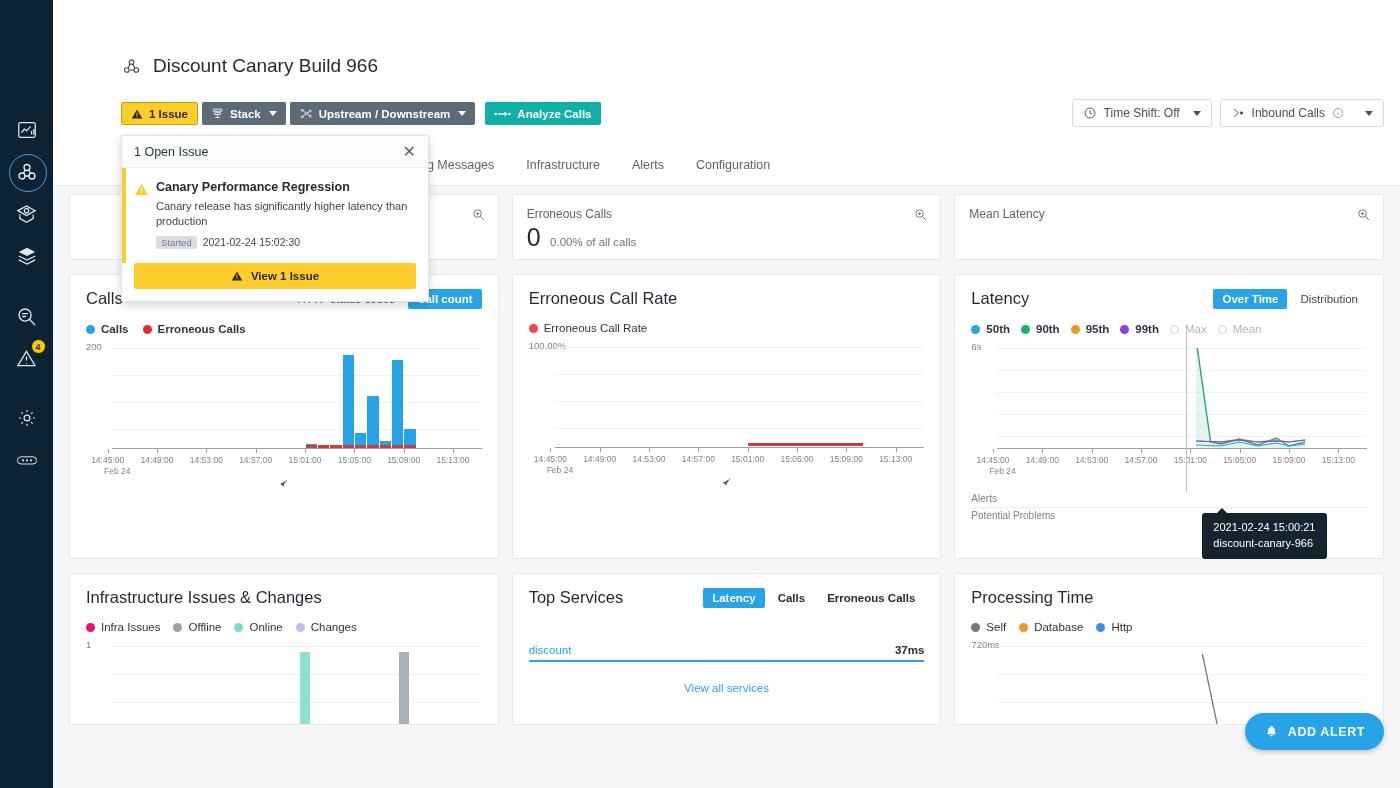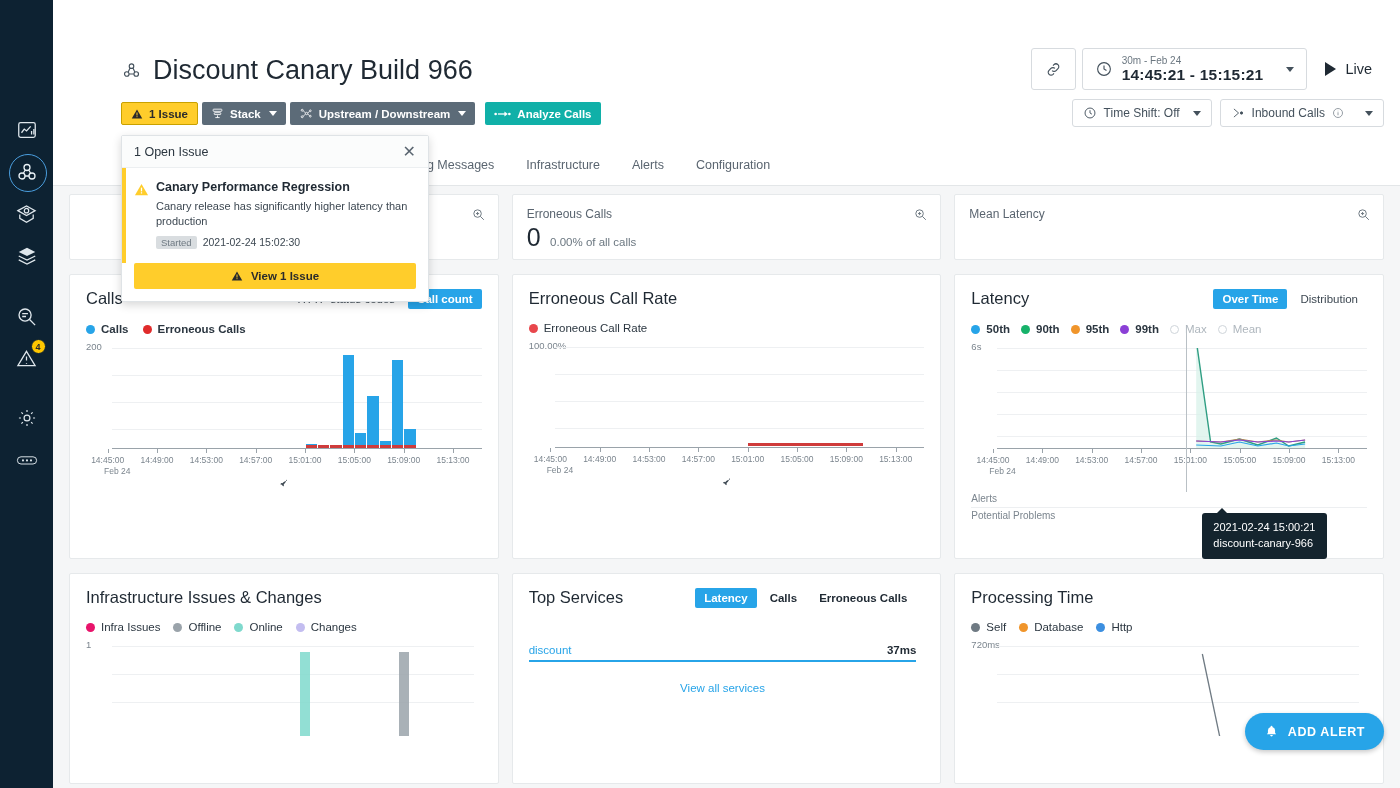--- a/index.html
+++ b/index.html
@@ -42,21 +42,21 @@
     position: absolute; left: 53px; top: 0; right: 0; bottom: 0;
     background: #f5f6f7;
     overflow: hidden;
   }
   .topbar { background: #fff; height: 186px; position: relative; border-bottom: 1px solid #e3e6e8; }
 
   .title-row {
     position: absolute; left: 68px; top: 55px;
     display: flex; align-items: center; gap: 11px;
   }
-  .title-text { font-size: 27px; color: #1f2933; font-weight: 400; }
+  .title-text { font-size: 19px; color: #1f2933; font-weight: 400; }
 
   
   .toolbar { position: absolute; left: 68px; top: 102px; display: flex; align-items: center; gap: 4px; }
   .btn {
     height: 23px; display: inline-flex; align-items: center; gap: 6px;
     padding: 0 9px; font-size: 11.5px; border-radius: 2px;
     cursor: pointer; white-space: nowrap; user-select: none;
   }
   .btn-issue { background: #ffcd2b; color: #2b2b2b; font-weight: bold; border: 1px solid #c9a100; }
   .btn-grey { background: #5c6b78; color: #fff; font-weight: bold; }
@@ -97,21 +97,21 @@
   }
   .summary-card { height: 66px; padding: 12px 14px; }
   .sum-label { font-size: 12px; color: #5a6570; }
   .sum-val-row { display: flex; align-items: baseline; gap: 10px; margin-top: 2px; }
   .sum-big { font-size: 25px; color: #1f2933; font-weight: 300; letter-spacing: -0.5px; }
   .sum-unit { font-size: 15px; color: #1f2933; font-weight: 400; }
   .sum-sub { font-size: 11.5px; color: #6b7780; }
   .zoom-icon { position: absolute; right: 12px; top: 12px; cursor: pointer; }
 
   .chart-card { height: 285px; padding: 14px 16px 8px 16px; }
-  .chart-card-bottom { height: 211px; padding: 14px 24px 8px 16px; overflow:hidden; }
+  .chart-card-bottom { height: 152px; padding: 14px 16px 8px 16px; overflow:hidden; }
   .card-head { display: flex; align-items: flex-start; justify-content: space-between; }
   .card-title { font-size: 16.5px; color: #1f2933; font-weight: 400; }
   .seg { display: flex; align-items: center; gap: 4px; }
   .seg-item { font-size: 11.5px; color: #1f2933; padding: 4px 9px; border-radius: 2px; cursor: pointer; font-weight: bold; }
   .seg-item.active { background: #27a4e8; color: #fff; }
   .seg-item.plain { font-weight: bold; }
 
   .legend { display: flex; align-items: center; gap: 14px; margin-top: 14px; }
   .leg { display: flex; align-items: center; gap: 6px; font-size: 11.5px; color: #2b3640; font-weight: bold; }
   .leg.muted { color: #aeb6bd; font-weight: normal; }
@@ -312,45 +312,20 @@
           <svg width="17" height="10" viewBox="0 0 26 12" fill="#fff">
             <circle cx="2.5" cy="6" r="2"></circle>
               <path d="M6 5h11v2H6z"></path>
               <path d="M16 2l5 4-5 4z"></path>
               <circle cx="23.5" cy="6" r="2"></circle>
           </svg>
           <span>Analyze Calls</span>
         </div>
       </div>
 
-      <div class="ctrl-row1">
-        <div class="ctrl-box" style="padding:0 13px">
-          <svg width="17" height="17" viewBox="0 0 24 24" fill="none" stroke="#44515c" stroke-width="1.6">
-            <path d="M10 13.5a4 4 0 0 0 5.7 0l2.6-2.6a4 4 0 1 0-5.7-5.7L11.3 6.6"></path>
-            <path d="M14 10.5a4 4 0 0 0-5.7 0l-2.6 2.6a4 4 0 1 0 5.7 5.7l1.3-1.4"></path>
-          </svg>
-        </div>
-
-        <div class="ctrl-box">
-          <svg width="18" height="18" viewBox="0 0 24 24" fill="none" stroke="#44515c" stroke-width="1.5">
-            <circle cx="12" cy="12" r="8.5"></circle>
-              <path d="M12 7.2V12l3.3 2"></path>
-          </svg>
-          <div class="time-lines">
-            <span class="time-sub">30m - Feb 24</span>
-            <span class="time-main">14:45:21 - 15:15:21</span>
-          </div>
-          <span class="caret" style="margin-left:14px;border-top-color:#44515c"></span>
-        </div>
-
-        <div class="ctrl-box" style="border:none;background:transparent">
-          <span class="play-tri"></span>
-          <span style="font-size:14.5px;color:#1f2933">Live</span>
-        </div>
-      </div>
 
       <div class="ctrl-row2">
         <div class="ctrl-small">
           <svg width="14" height="14" viewBox="0 0 24 24" fill="none" stroke="#44515c" stroke-width="1.6">
             <circle cx="12" cy="12" r="8.5"></circle>
               <path d="M12 7.2V12l3.3 2"></path>
           </svg>
           <span>Time Shift: Off</span>
           <span class="caret" style="margin-left:6px;border-top-color:#44515c"></span>
         </div>

